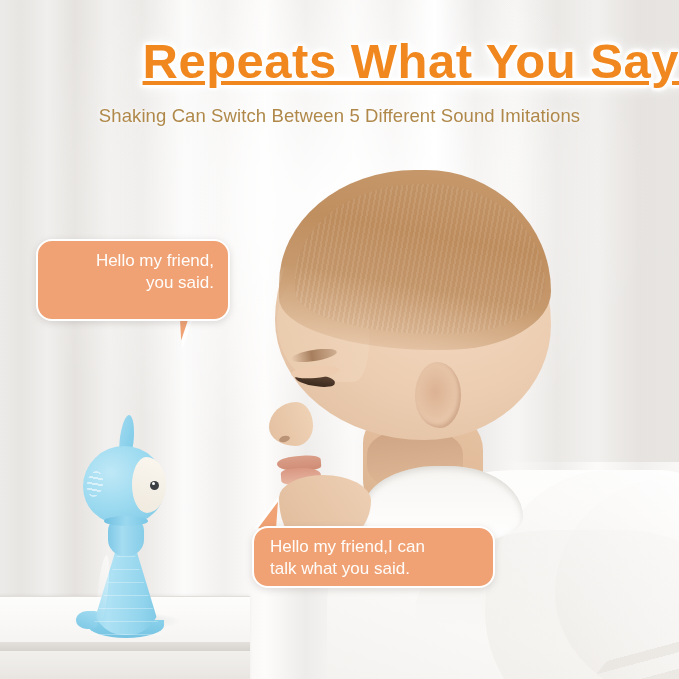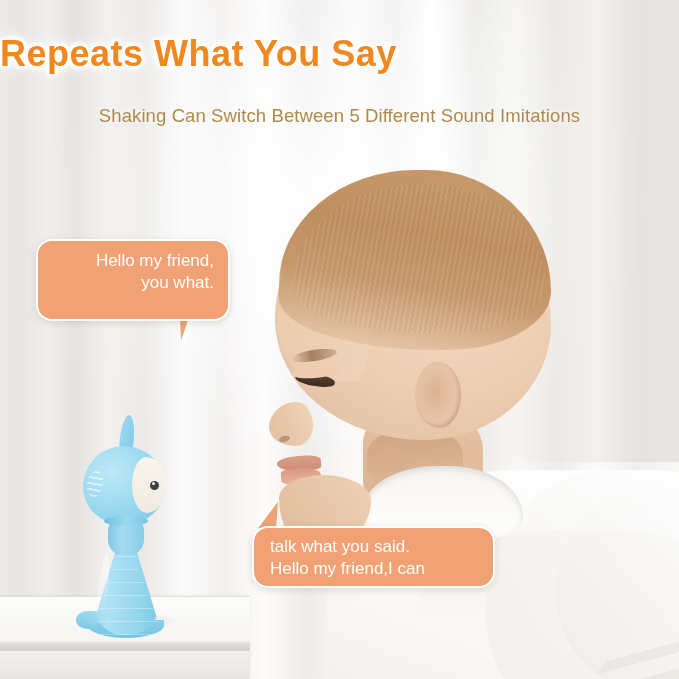--- a/index.html
+++ b/index.html
@@ -248,31 +248,32 @@
   .toy-hl {
     position:absolute; left:28px; top:140px; width:10px; height:70px;
     background:linear-gradient(180deg, rgba(255,255,255,.55) 0%, rgba(255,255,255,0) 100%);
     border-radius:50%;
     transform:rotate(6deg);
   }
 
   
   .title {
     position:absolute; left:0; top:33px; width:679px;
-    text-align:left;
-    font-size:36px;
+    text-align:right;
+    font-size:49px;
     font-weight:bold;
     color:#F0881F;
     letter-spacing:.5px;
     font-family:"Liberation Sans", sans-serif;
     text-shadow:
       0 0 6px #fff, 0 0 6px #fff, 0 0 10px #fff, 0 0 14px #fff,
       2px 2px 3px #fff, -2px -2px 3px #fff, 2px -2px 3px #fff, -2px 2px 3px #fff,
       0 0 18px rgba(255,255,255,.95);
     white-space:nowrap;
+    text-decoration:underline;
   }
   .subtitle {
     position:absolute; left:0; top:105px; width:679px;
     text-align:center;
     font-size:18.5px;
     color:#B0894A;
     letter-spacing:.1px;
     text-shadow:0 0 5px rgba(255,255,255,.9), 0 0 9px rgba(255,255,255,.7);
     white-space:nowrap;
   }
@@ -388,23 +389,23 @@
     <div class="toy-eye-hl"></div>
   </div>
 
   <div class="title">Repeats What You Say</div>
   <div class="subtitle">Shaking Can Switch Between 5 Different Sound Imitations</div>
 
   <div class="bubble-tail" id="bubble-top-tail-white"></div>
   <div class="bubble-tail" id="bubble-top-tail"></div>
   <div class="bubble" id="bubble-top">
     <span class="bubble-line">Hello my friend,</span>
-    <span class="bubble-line">you what.</span>
+    <span class="bubble-line">you said.</span>
   </div>
 
   <div class="bubble-tail" id="bubble-bottom-tail-white"></div>
   <div class="bubble-tail" id="bubble-bottom-tail"></div>
   <div class="bubble" id="bubble-bottom">
+    <span class="bubble-line">Hello my friend,I can</span>
     <span class="bubble-line">talk what you said.</span>
-    <span class="bubble-line">Hello my friend,I can</span>
   </div>
 
 </div>
 
 </body></html>

